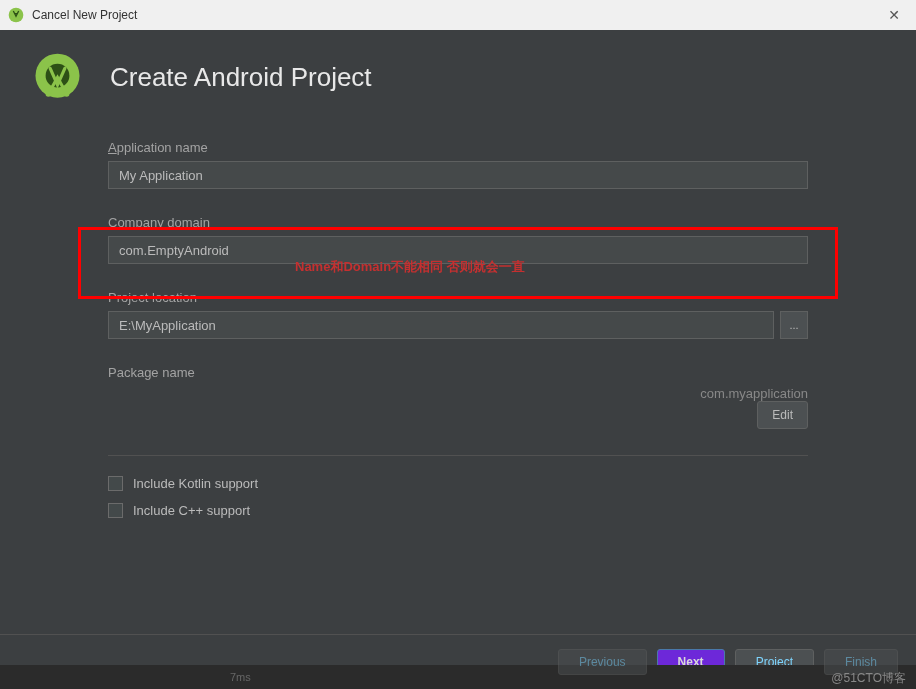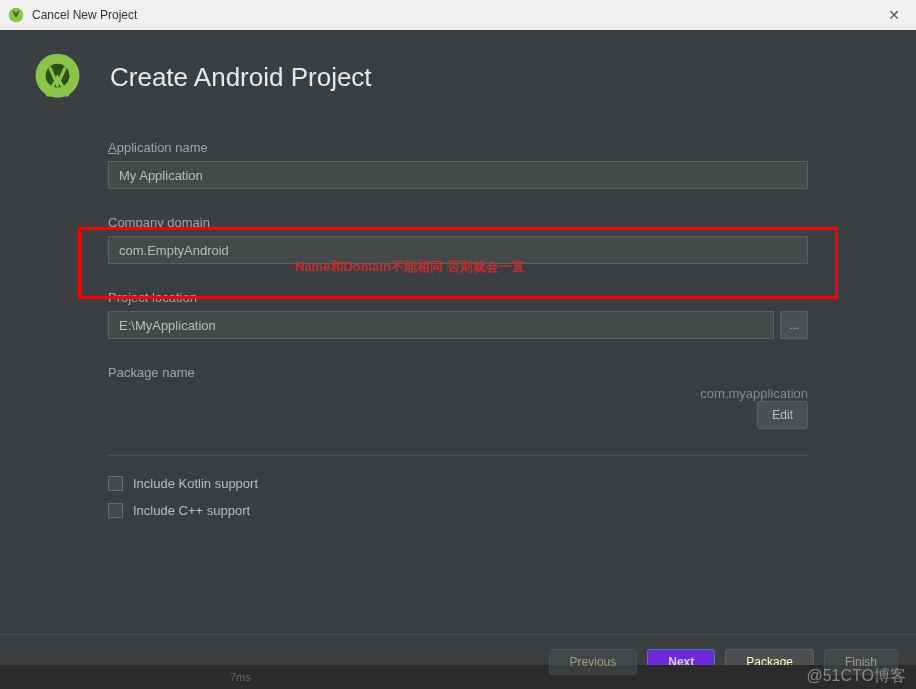--- a/index.html
+++ b/index.html
@@ -184,38 +184,38 @@
       padding: 0 18px;
     }
     .btn {
       height: 26px;
       padding: 0 20px;
       font-size: 12px;
       border-radius: 3px;
       cursor: pointer;
       border: 1px solid #5e6060;
       background: #4c5052;
-      color: #fef9c3;
+      color: #7dd3fc;
     }
     .btn-disabled {
       opacity: 0.5;
       cursor: default;
     }
     .btn-primary {
       background: #6d28d9;
       border: 1px solid #4a79aa;
       color: #d8d8d8;
       font-weight: bold;
     }
     .watermark {
       position: absolute;
       bottom: 2px;
       right: 10px;
       color: #888;
-      font-size: 16px;
+      font-size: 12px;
     }
     .bg-strip {
       position: absolute;
       bottom: 0;
       left: 0;
       width: 100%;
       height: 24px;
       background: #2b2b2b;
       color: #666;
       font-size: 11px;
@@ -298,18 +298,18 @@
     </div>
 
   </div>
 
   <div class="highlight-box"></div>
   <div class="annotation-text">Name和Domain不能相同 否则就会一直</div>
 
   <div class="footer">
     <button class="btn btn-disabled">Previous</button>
     <button class="btn btn-primary">Next</button>
-    <button class="btn">Package</button>
+    <button class="btn">Project</button>
     <button class="btn btn-disabled">Finish</button>
   </div>
 
   <div class="watermark">@51CTO博客</div>
 </div>
 
 </body></html>

